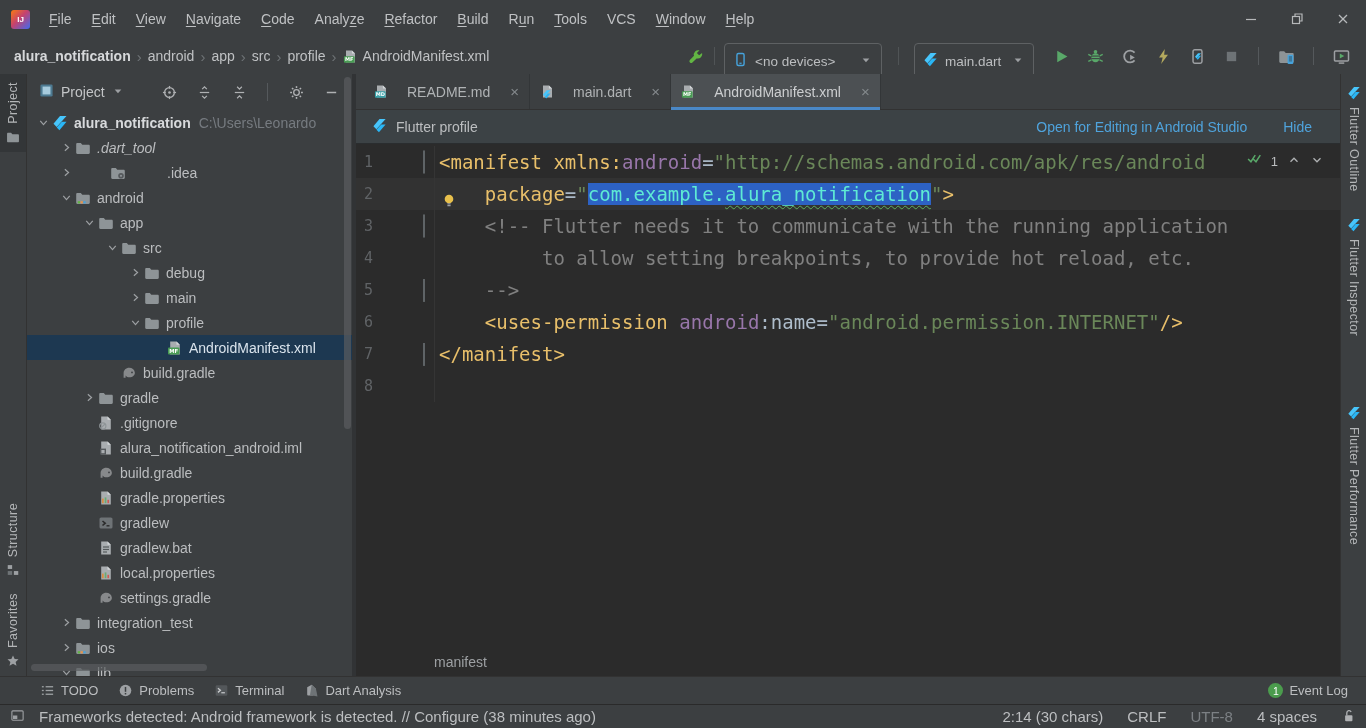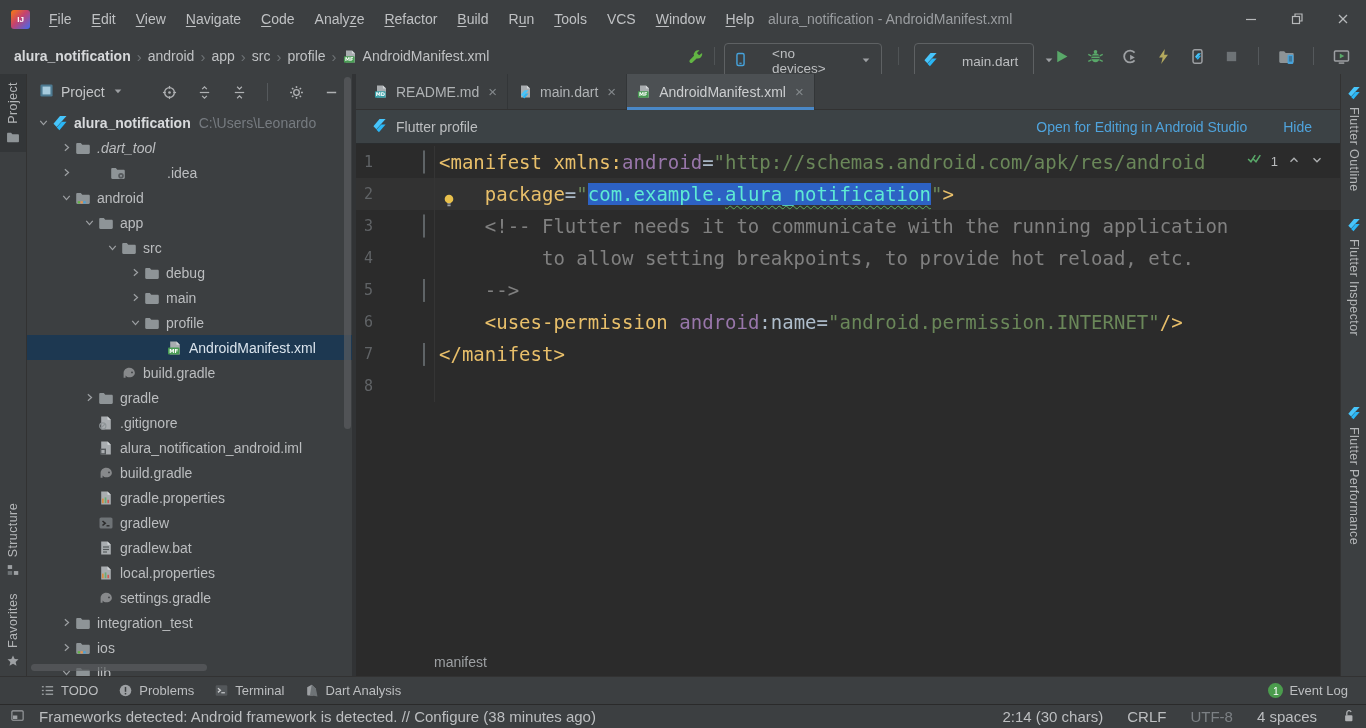--- a/index.html
+++ b/index.html
@@ -25,21 +25,21 @@
   
   #navbar{position:absolute;left:0;top:38px;width:1366px;height:36px;background:#3c3f41;
           border-bottom:1px solid #323232}
   #breadcrumb-items{position:absolute;left:14px;top:0;height:36px;display:flex;align-items:center;gap:4px;white-space:nowrap}
   .crumb{display:flex;align-items:center;gap:5px;color:#bfc1c3}
   .crumb.bold{font-weight:bold;color:#d6d8da}
   .crumb-sep{color:#6e7376;font-size:15px;padding:0 2px}
   #wrench-btn{position:absolute;left:684px;top:7px}
   .nav-sep{position:absolute;top:9px;width:1px;height:18px;background:#505456}
   .combo{position:absolute;top:5px;height:26px;border:1px solid #5e6163;border-radius:4px;
-         display:flex;align-items:center;gap:24px;padding:17px 8px;box-sizing:border-box}
+         display:flex;align-items:center;gap:7px;padding:17px 8px;box-sizing:border-box}
   .combo-label{color:#bcbec0;font-size:13.5px}
   #toolbar-actions{position:absolute;left:1050px;top:7px;display:flex;align-items:center;gap:12px}
   .tool-btn{width:22px;height:22px;display:flex;align-items:center;justify-content:center}
 
   
   #left-stripe{position:absolute;left:0;top:74px;width:27px;height:602px;background:#3c3f41;
                border-right:1px solid #323232;display:flex;flex-direction:column;align-items:center;box-sizing:border-box}
   .stripe-tab{display:flex;flex-direction:column;align-items:center;gap:6px;padding:8px 0;width:100%}
   .stripe-tab.active{background:#333638}
   .vtext-l{writing-mode:vertical-rl;transform:rotate(180deg);font-size:12.5px;color:#b4b6b8;letter-spacing:.4px}
@@ -59,21 +59,21 @@
   .tree-row.selected .tree-label{color:#d9e3ec}
   .tree-label.bold{font-weight:bold;color:#d8dadc}
   .tree-suffix{margin-left:8px;color:#767b80}
   #tree-vscroll{position:absolute;right:1px;top:3px;width:7px;height:352px;background:#5a5d5f;border-radius:4px;opacity:.7}
   #tree-hscroll{position:absolute;left:4px;bottom:5px;width:176px;height:7px;background:#5a5d5f;border-radius:4px;opacity:.7}
   #splitter{position:absolute;left:352px;top:74px;width:4px;height:602px;background:#313335}
 
   
   #editor{position:absolute;left:356px;top:74px;width:984px;height:602px;background:#2b2b2b}
   #tabs{position:absolute;left:0;top:0;width:100%;height:36px;background:#3c3f41;display:flex;padding-left:8px;box-sizing:border-box;border-bottom:1px solid #323232}
-  .tab{display:flex;align-items:center;gap:7px;padding:0 10px;border-right:1px solid #333638;color:#b0b3b5;position:relative}
+  .tab{display:flex;align-items:center;gap:18px;padding:0 10px;border-right:1px solid #333638;color:#b0b3b5;position:relative}
   .tab.active{background:#4c5053;color:#ccced0}
   .tab.active::after{content:"";position:absolute;left:0;right:0;bottom:-1px;height:3px;background:#4a88c7}
   .tab-close{color:#84898c;font-size:15px;margin-left:2px;line-height:1}
   #banner{position:absolute;left:0;top:36px;width:100%;height:34px;background:#3c4245;border-bottom:1px solid #2a2d2f;
           display:flex;align-items:center;padding:0 28px 0 16px;box-sizing:border-box;gap:9px}
   #banner-label{color:#bcbec0}
   #banner-actions{margin-left:auto;display:flex;gap:36px}
   .banner-link{color:#4fa3dc}
   #code-area{position:absolute;left:0;top:70px;right:0;bottom:28px;overflow:hidden;
              font-family:"DejaVu Sans Mono",monospace;font-size:19px;padding-top:2px}
@@ -127,21 +127,20 @@
       <div class="menu-item"><u>C</u>ode</div>
       <div class="menu-item">Analy<u>z</u>e</div>
       <div class="menu-item"><u>R</u>efactor</div>
       <div class="menu-item"><u>B</u>uild</div>
       <div class="menu-item">R<u>u</u>n</div>
       <div class="menu-item"><u>T</u>ools</div>
       <div class="menu-item">VCS</div>
       <div class="menu-item"><u>W</u>indow</div>
       <div class="menu-item"><u>H</u>elp</div>
     </div>
-  <div id="win-title">alura_notification - AndroidManifest.xml</div>
   <div id="win-controls">
     <div class="win-btn">
         <span class="icon">
           <svg width="16" height="16" viewBox="0 0 16 16">
             <line x1="3" y1="8.5" x2="13" y2="8.5" stroke="#b6b8ba" stroke-width="1.2"></line>
           </svg>
         </span>
       </div>
     <div class="win-btn">
         <span class="icon">

